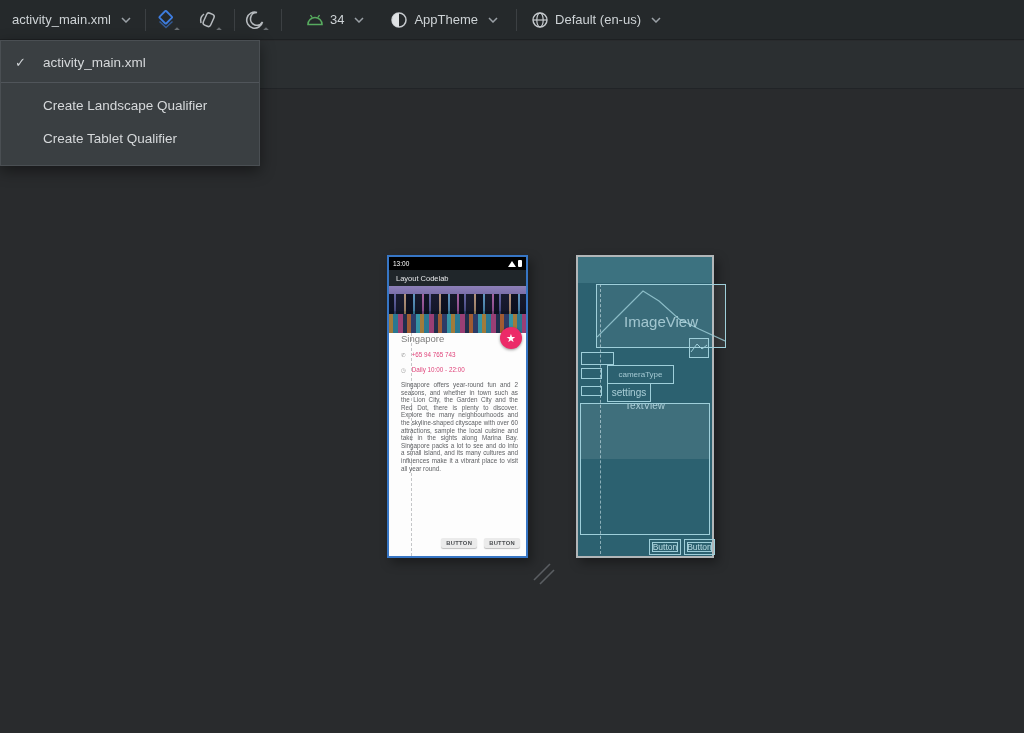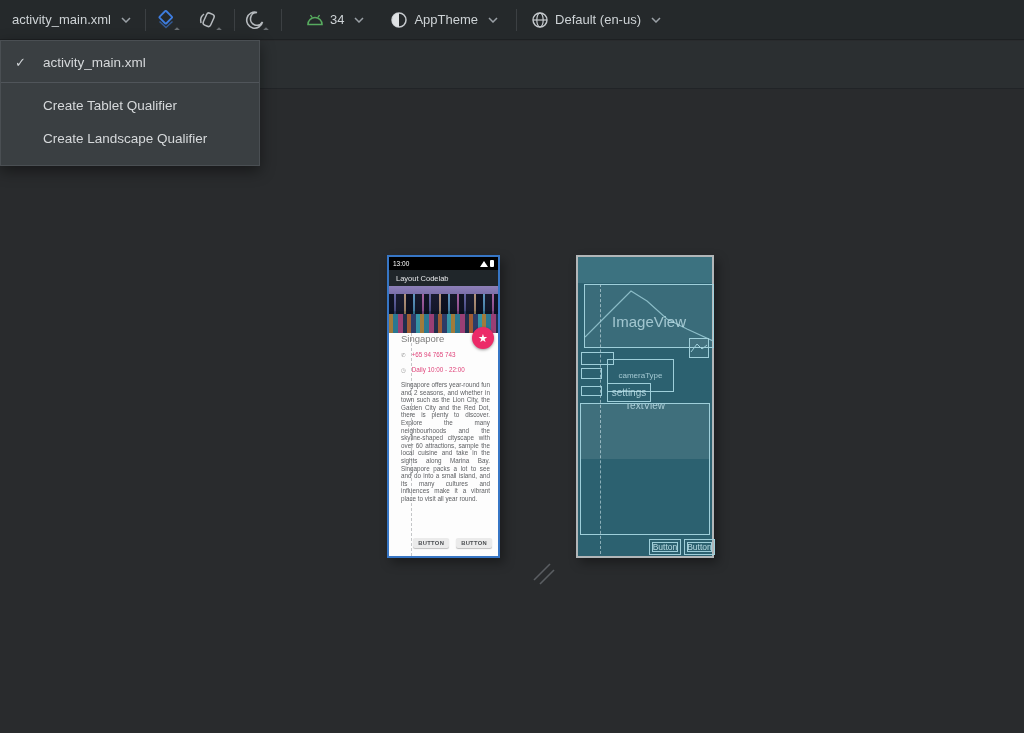--- a/index.html
+++ b/index.html
@@ -27,21 +27,21 @@
     padding:6px 0 10px 0; color:#d6d9db; font-size:13.5px; z-index:20; }
   .menu-item { display:flex; align-items:center; height:30px; padding:0 14px; cursor:default; }
   .menu-check { width:28px; color:#cfd3d6; font-size:13px; }
   .menu-indent { padding-left:42px; height:33px; }
   .menu-div { height:1px; background:#50555a; margin:5px 0 6px 0; }
 
   
   .canvas { position:absolute; left:0; top:89px; width:1024px; height:644px; background:#292b2d; }
 
   
-  .phone { position:absolute; left:387px; top:166px; width:113px; height:303px;
+  .phone { position:absolute; left:387px; top:166px; width:141px; height:303px;
     border:2px solid #3776c5; background:#737373; box-shadow:4px 5px 10px rgba(0,0,0,.35); }
   .statusbar { height:13px; background:#000; color:#fff; font-size:6.5px;
     display:flex; align-items:center; justify-content:space-between; padding:0 4px; }
   .sb-icons { display:flex; align-items:center; gap:2px; }
   .wifi { width:0; height:0; border-left:4px solid transparent; border-right:4px solid transparent; border-bottom:6px solid #fff; }
   .batt { width:4px; height:7px; background:#fff; border-radius:1px; }
   .appbar { height:16px; background:#20262a; color:#e4e6e8; font-size:7.5px;
     display:flex; align-items:center; padding:0 7px; }
   .hero { position:relative; height:47px; overflow:hidden;
     background:
@@ -74,27 +74,27 @@
 
   
   .resize-handle { position:absolute; left:530px; top:471px; }
 
   
   .bp { position:absolute; left:576px; top:166px; width:138px; height:303px;
     border:2px solid #b2b6b8; background:#2c6170; box-shadow:4px 5px 10px rgba(0,0,0,.35);
     color:#a8d4de; }
   .bp .bar { position:absolute; left:0; top:0; width:100%; height:26px; background:#3c7280; }
   .bp-rect { position:absolute; border:1px solid #9fcfda; }
-  .bp-imageview { left:6px; top:27px; width:130px; height:64px; background:rgba(255,255,255,.07); }
+  .bp-imageview { left:18px; top:27px; width:130px; height:64px; background:rgba(255,255,255,.07); }
   .bp-imglabel { position:absolute; left:0; right:0; top:28px; text-align:center;
     font-size:15px; color:rgba(196,228,236,.75); }
   .bp-fabbox { left:111px; top:81px; width:20px; height:20px; background:rgba(255,255,255,.05); }
   .bp-title { left:3px; top:95px; width:33px; height:13px; }
   .bp-small1 { left:3px; top:111px; width:21px; height:11px; }
-  .bp-val1 { left:29px; top:102px; width:67px; height:33px; }
+  .bp-val1 { left:29px; top:108px; width:67px; height:19px; }
   .bp-small2 { left:3px; top:129px; width:21px; height:10px; }
   .bp-val2 { left:29px; top:126px; width:44px; height:19px; }
   .bp-val1, .bp-val2 { display:flex; align-items:center; justify-content:center; }
   .bp-val1 span { font-size:8px; color:rgba(190,224,233,.8); }
   .bp-val2 span { font-size:10px; color:rgba(190,224,233,.85); }
   .bp-textview { left:2px; top:146px; width:130px; height:132px; overflow:hidden; }
   .bp-tv-top { position:absolute; left:0; top:0; width:100%; height:55px; background:rgba(255,255,255,.09); }
   .bp-tvlabel { position:absolute; left:0; right:0; top:-4px; text-align:center;
     font-size:10px; color:rgba(196,228,236,.8); }
   .bp-btn { position:absolute; top:282px; width:32px; height:16px; border:1px solid #9fcfda;
@@ -183,24 +183,24 @@
 
 <div class="band"></div>
 
 <div class="menu">
   <div class="menu-item">
     <span class="menu-check">✓</span>
     <span>activity_main.xml</span>
   </div>
   <div class="menu-div"></div>
   <div class="menu-item menu-indent">
+    <span>Create Landscape Qualifier</span>
+  </div>
+  <div class="menu-item menu-indent">
     <span>Create Tablet Qualifier</span>
-  </div>
-  <div class="menu-item menu-indent">
-    <span>Create Landscape Qualifier</span>
   </div>
 </div>
 
 <div class="canvas">
 
   <div class="phone">
     <div class="statusbar">
       <span>13:00</span>
       <span class="sb-icons">
         <span class="wifi"></span>

